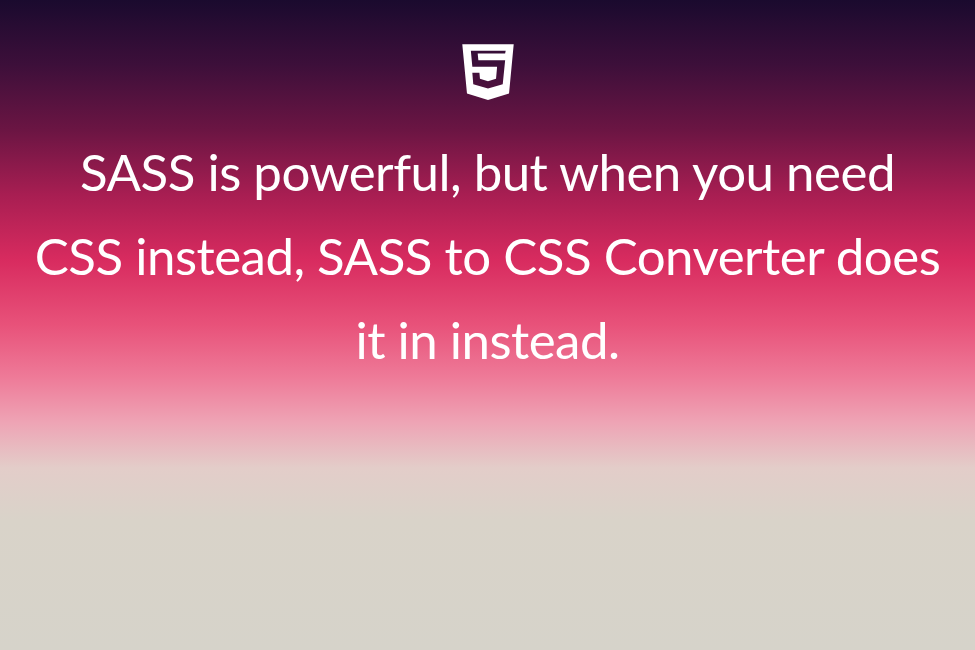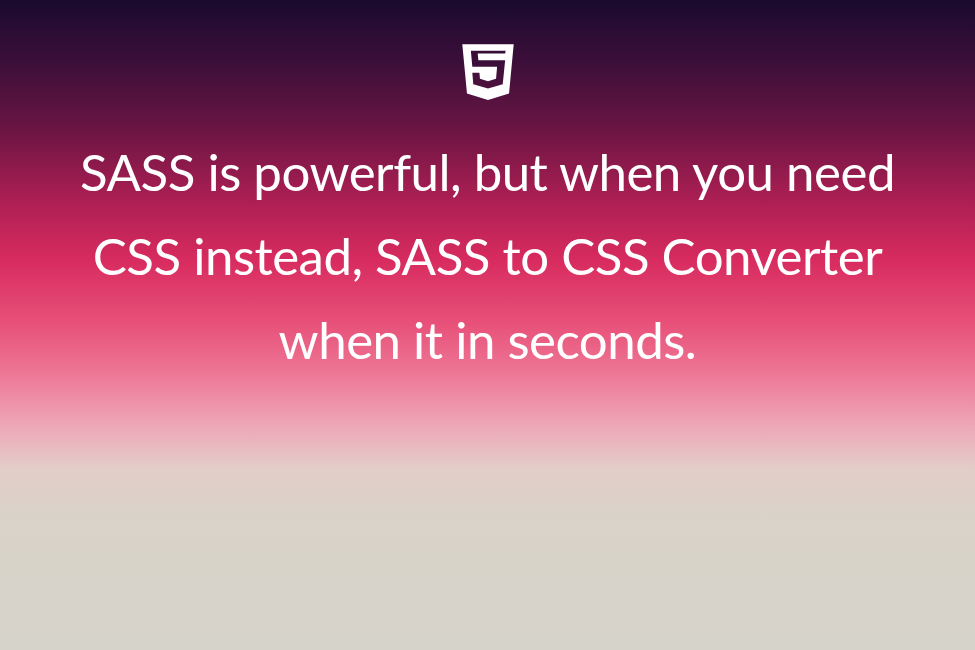--- a/index.html
+++ b/index.html
@@ -55,13 +55,13 @@
 <body>
 
 <div class="icon-container">
   <span>
     <svg class="css-icon" viewBox="0 0 384 448" xmlns="http://www.w3.org/2000/svg">
       <path fill="#ffffff" d="M0 32 L384 32 L349 400 L192 448 L35 400 Z M64 80 L75 200 L260 200 L252 290 L192 308 L132 290 L128 245 L75 245 L82 330 L192 362 L302 330 L320 152 L120 152 L115 100 L320 100 L324 80 Z"></path>
     </svg>
   </span>
 </div>
 
-<h1 class="headline">SASS is powerful, but when you need CSS instead, SASS to CSS Converter when it in seconds.</h1>
+<h1 class="headline">SASS is powerful, but when you need CSS instead, SASS to CSS Converter does it in instead.</h1>
 
 </body></html>

